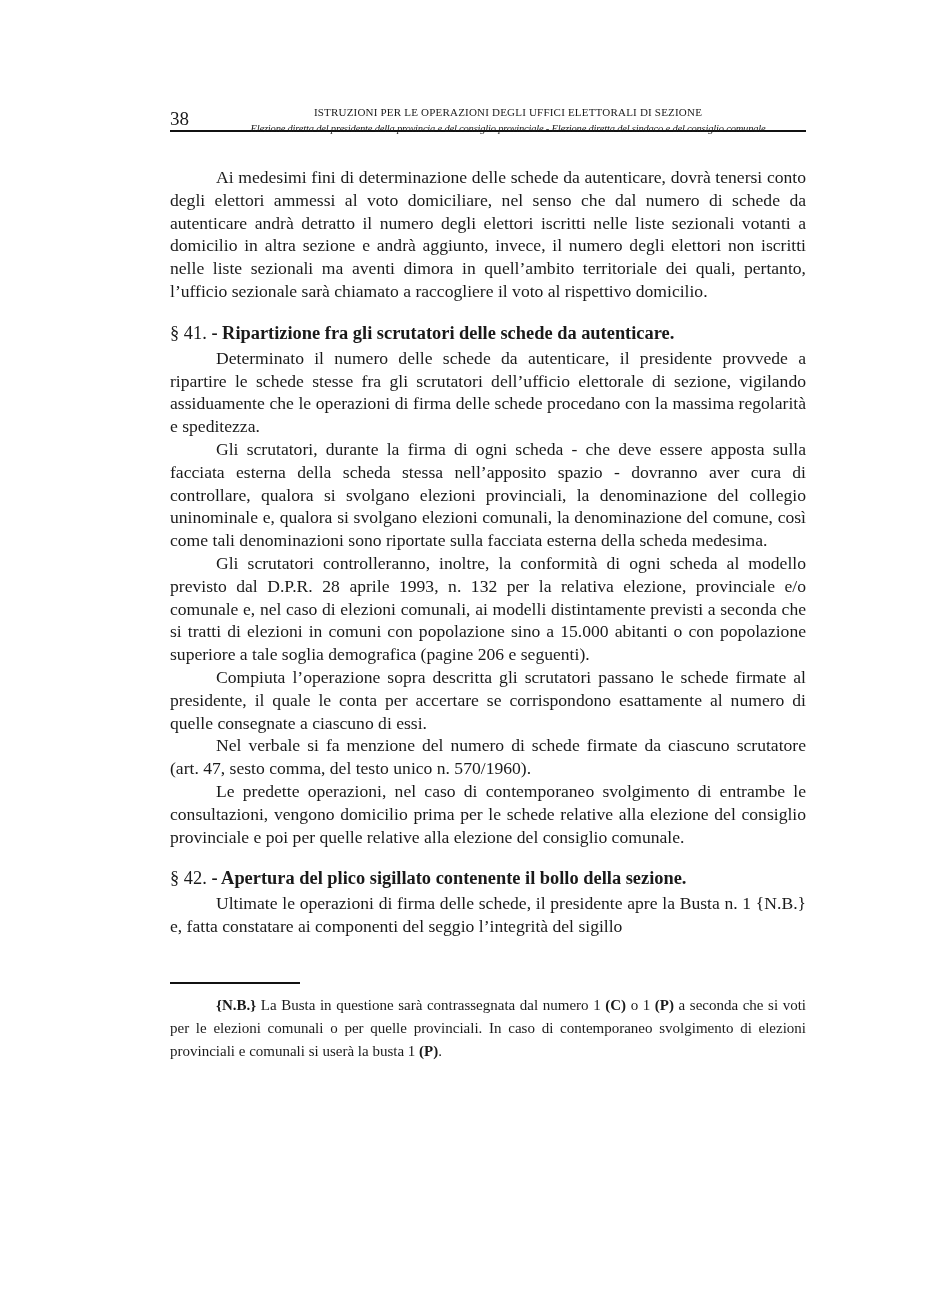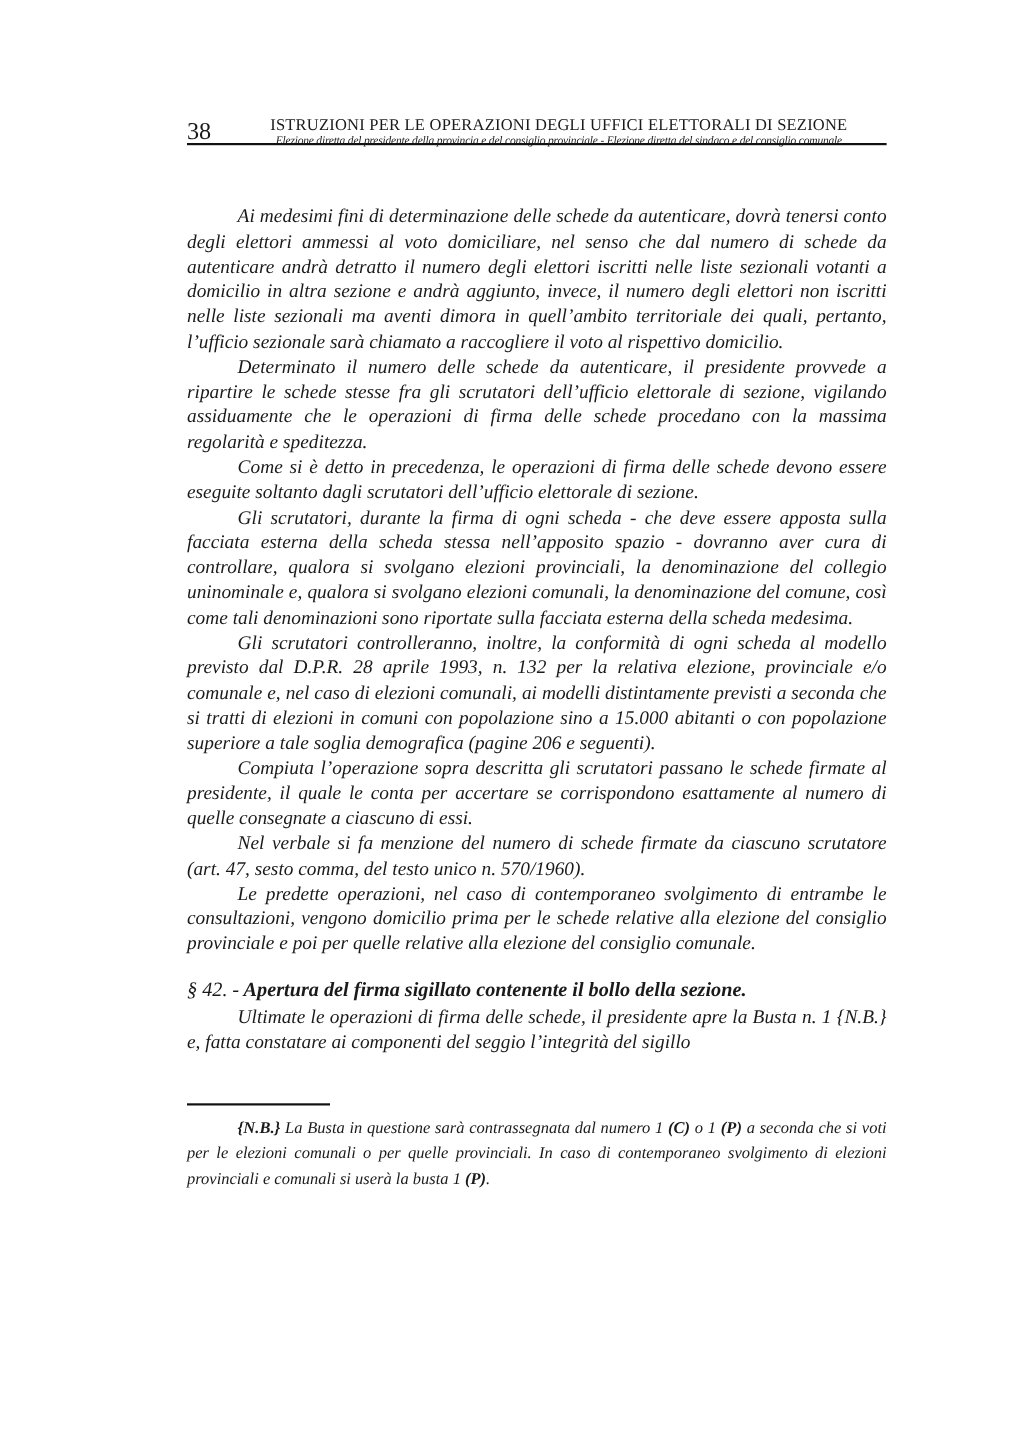--- a/index.html
+++ b/index.html
@@ -3,24 +3,24 @@
   <meta charset="utf-8">
   <style>
     html, body { margin: 0; padding: 0; background: #ffffff; }
     body { width: 933px; height: 1299px; position: relative; overflow: hidden; }
     .page {
       position: absolute; left: 170px; top: 88px; width: 636px;
       font-family: "Liberation Serif", "DejaVu Serif", serif;
       color: #1a1a1a;
     }
     .hdr { position: relative; height: 42px; border-bottom: 2px solid #111; }
-    .hdr .pnum { position: absolute; left: 0; bottom: 0px; font-size: 22px; line-height: 22px; }
+    .hdr .pnum { position: absolute; left: 0; bottom: 0px; font-size: 19px; line-height: 22px; }
     .hdr .l1 { position: absolute; left: 40px; right: 0; top: 3px; text-align: center; font-style: italic; font-size: 10.5px; letter-spacing: -0.2px; margin-top: 32px; }
-    .hdr .l2 { position: absolute; left: 40px; right: 0; top: 18px; text-align: center; font-size: 15px; letter-spacing: 0.2px; }
-    .body { margin-top: 53px; font-size: 17.6px; line-height: 22.8px; font-style: italic; }
+    .hdr .l2 { position: absolute; left: 40px; right: 0; top: 18px; text-align: center; font-size: 11px; letter-spacing: 0.2px; }
+    .body { margin-top: 34px; font-size: 17.6px; line-height: 22.8px; }
     .para { text-align: justify; text-indent: 46px; margin: 0; }
     .heading { font-weight: normal; font-size: 18.4px; margin: 18px 0 2px 0; line-height: 24px; }
     .heading b { font-weight: bold; }
     .fn-rule { margin-top: 44px; width: 130px; border-top: 2px solid #111; }
     .fn { margin-top: 10px; font-size: 15px; line-height: 23px; text-align: justify; text-indent: 46px; }
     .fn .lbl { font-weight: bold; }
     .fn b { font-weight: bold; }
   </style>
 </head>
 <body>
@@ -28,30 +28,33 @@
 <div class="page">
   <div class="hdr">
     <span class="pnum">38</span>
     <div class="l1">Elezione diretta del presidente della provincia e del consiglio provinciale - Elezione diretta del sindaco e del consiglio comunale</div>
     <div class="l2">ISTRUZIONI PER LE OPERAZIONI DEGLI UFFICI ELETTORALI DI SEZIONE</div>
   </div>
 
   <div class="body">
     <p class="para">Ai medesimi fini di determinazione delle schede da autenticare, dovrà tenersi conto degli elettori ammessi al voto domiciliare, nel senso che dal numero di schede da autenticare andrà detratto il numero degli elettori iscritti nelle liste sezionali votanti a domicilio in altra sezione e andrà aggiunto, invece, il numero degli elettori non iscritti nelle liste sezionali ma aventi dimora in quell’ambito territoriale dei quali, pertanto, l’ufficio sezionale sarà chiamato a raccogliere il voto al rispettivo domicilio.</p>
 
+    <div class="heading">
+      <span>§ 41.</span>
+      <b>- Ripartizione fra gli scrutatori delle schede da autenticare.</b>
+    </div>
     <p class="para">Determinato il numero delle schede da autenticare, il presidente provvede a ripartire le schede stesse fra gli scrutatori dell’ufficio elettorale di sezione, vigilando assiduamente che le operazioni di firma delle schede procedano con la massima regolarità e speditezza.</p>
-    <p class="para">Come si è detto in precedenza, le operazioni di firma delle schede devono essere eseguite soltanto dagli scrutatori dell’ufficio elettorale di sezione.</p>
     <p class="para">Gli scrutatori, durante la firma di ogni scheda - che deve essere apposta sulla facciata esterna della scheda stessa nell’apposito spazio - dovranno aver cura di controllare, qualora si svolgano elezioni provinciali, la denominazione del collegio uninominale e, qualora si svolgano elezioni comunali, la denomi­nazione del comune, così come tali denominazioni sono riportate sulla facciata esterna della scheda medesima.</p>
     <p class="para">Gli scrutatori controlleranno, inoltre, la conformità di ogni scheda al model­lo previsto dal D.P.R. 28 aprile 1993, n. 132 per la relativa elezione, provinciale e/o comunale e, nel caso di elezioni comunali, ai modelli distintamente previsti a seconda che si tratti di elezioni in comuni con popolazione sino a 15.000 abitanti o con popolazione superiore a tale soglia demografica (pagine 206 e seguenti).</p>
     <p class="para">Compiuta l’operazione sopra descritta gli scrutatori passano le schede fir­mate al presidente, il quale le conta per accertare se corrispondono esattamente al numero di quelle consegnate a ciascuno di essi.</p>
     <p class="para">Nel verbale si fa menzione del numero di schede firmate da ciascuno scru­tatore (art. 47, sesto comma, del testo unico n. 570/1960).</p>
     <p class="para">Le predette operazioni, nel caso di contemporaneo svolgimento di entrambe le consultazioni, vengono domicilio prima per le schede relative alla elezione del consiglio provinciale e poi per quelle relative alla elezione del consiglio comunale.</p>
 
     <div class="heading">
       <span>§ 42.</span>
-      <b>- Apertura del firma sigillato contenente il bollo della sezione.</b>
+      <b>- Apertura del plico sigillato contenente il bollo della sezione.</b>
     </div>
     <p class="para">Ultimate le operazioni di firma delle schede, il presidente apre la Busta n. 1 {N.B.} e, fatta constatare ai componenti del seggio l’integrità del sigillo</p>
 
     <div class="fn-rule"></div>
     <p class="fn"><span class="lbl">{N.B.}</span><span> La Busta in questione sarà contrassegnata dal numero 1 </span><b>(C)</b><span> o 1 </span><b>(P)</b><span> a seconda che si voti per le elezioni comunali o per quelle pro­vinciali. In caso di contemporaneo svolgimento di elezioni provinciali e comunali si userà la busta 1 </span><b>(P)</b><span>.</span></p>
   </div>
 </div>
 
 </body></html>

